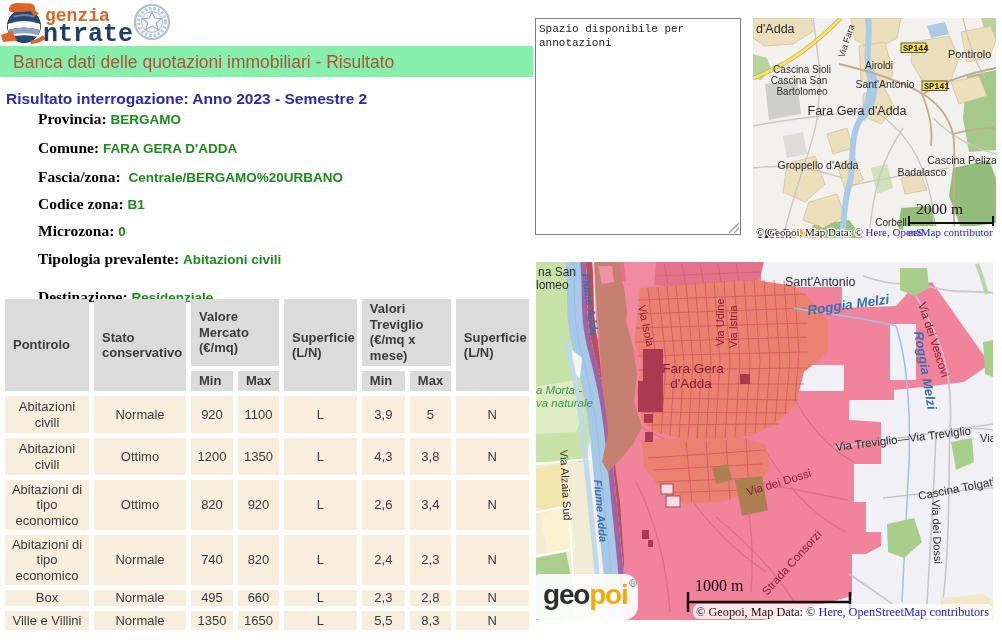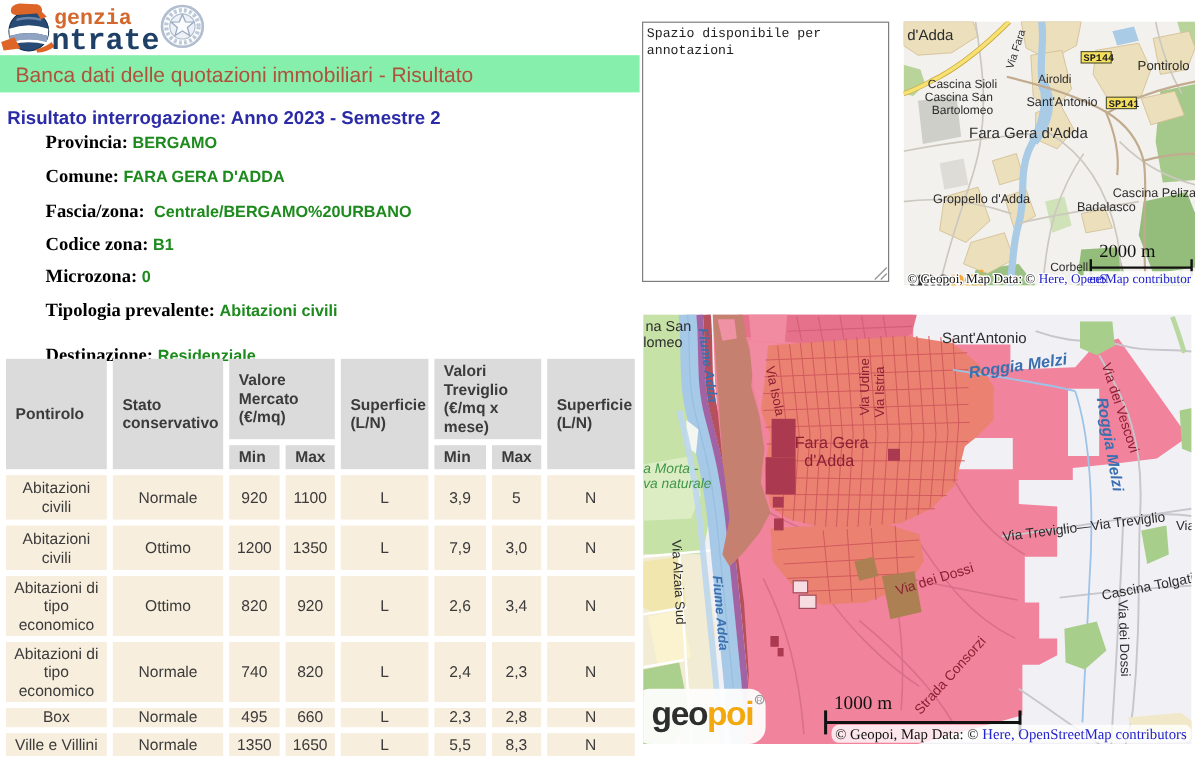--- a/index.html
+++ b/index.html
@@ -108,22 +108,22 @@
         <td>3,9</td>
         <td>5</td>
         <td>N</td>
       </tr>
  <tr>
         <td style="height:37px">Abitazioni civili</td>
         <td>Ottimo</td>
         <td>1200</td>
         <td>1350</td>
         <td>L</td>
-        <td>7,9</td>
-        <td>3,0</td>
+        <td>4,3</td>
+        <td>3,8</td>
         <td>N</td>
       </tr>
  <tr>
         <td style="height:50px">Abitazioni di tipo economico</td>
         <td>Ottimo</td>
         <td>820</td>
         <td>920</td>
         <td>L</td>
         <td>2,6</td>
         <td>3,4</td>

